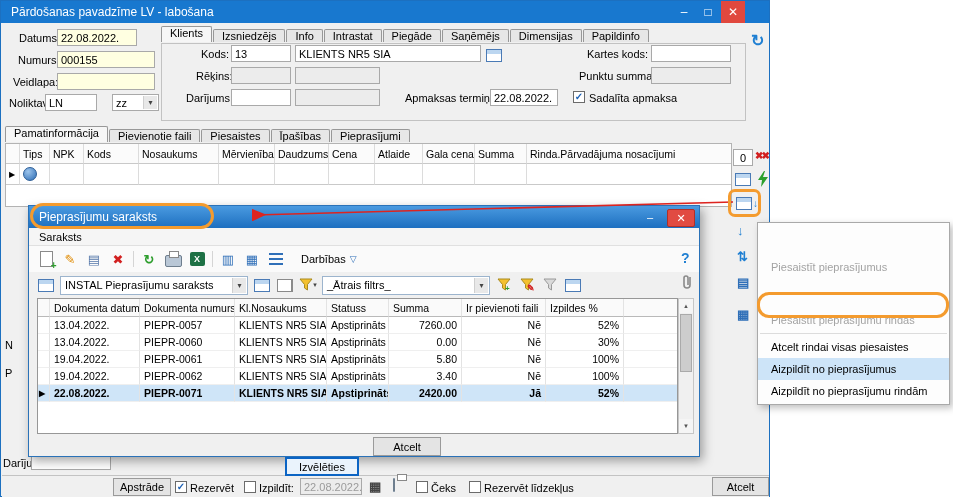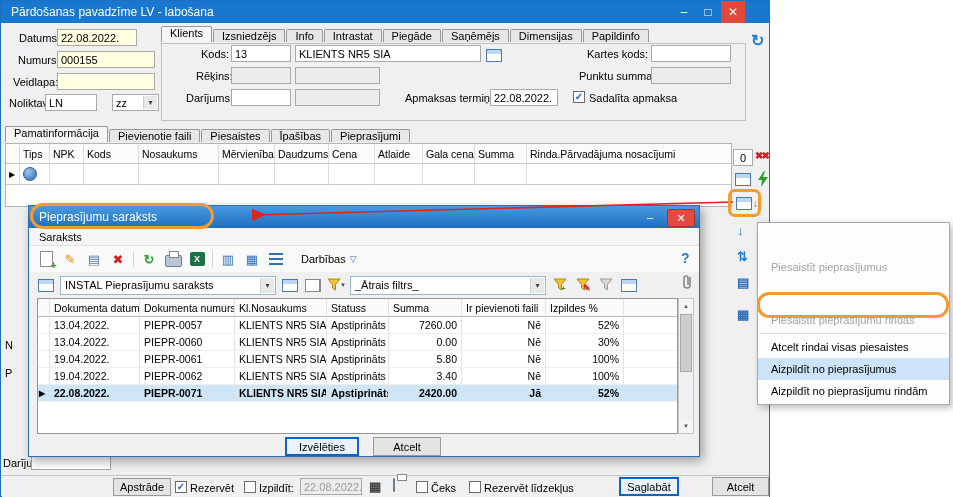--- a/index.html
+++ b/index.html
@@ -14,21 +14,21 @@
   .wbtn.close{background:#e0483e;}
   .lbl{white-space:nowrap;}
   .inp{position:absolute;background:#fff;border:1px solid #a9a9a9;height:17px;box-sizing:border-box;
        padding:0 3px;display:flex;align-items:center;white-space:nowrap;overflow:hidden;}
   .inp.yel{background:#ffffe1;}
   .inp.dis{background:#ececec;color:#9b9b9b;}
   .arrow-box{position:absolute;right:1px;top:1px;bottom:1px;width:13px;background:#e8e8e8;border-left:1px solid #cfcfcf;
        display:flex;align-items:center;justify-content:center;font-size:8px;color:#444;}
   .btn{position:absolute;background:#e4e4e4;border:1px solid #9a9a9a;box-sizing:border-box;
        display:flex;align-items:center;justify-content:center;font-size:11px;}
-  .btn.def{border:1px solid #0b64c4;box-shadow:inset 0 0 0 1px #0b64c4;background:#eaf3fc;}
+  .btn.def{border:1px solid #0b64c4;box-shadow:inset 0 0 0 1px #0b64c4;background:#eaf3fc;margin-top:20px;}
   .tabstrip{display:flex;align-items:flex-end;}
   .tab{border:1px solid #989898;border-bottom:none;background:#e7e7e7;padding:0 8px;margin-right:1px;
        border-radius:2px 2px 0 0;white-space:nowrap;}
   .tab.active{background:#f6f6f6;padding-bottom:3px;}
   .panel{border:1px solid #c2c2c2;background:#f0f0f0;box-sizing:border-box;}
   .cb{position:absolute;width:12px;height:12px;background:#fff;border:1px solid #6b6b6b;box-sizing:border-box;
       display:flex;align-items:center;justify-content:center;font-size:10px;font-weight:bold;color:#1a5fb4;line-height:1;}
   
   .gh,.gc{box-sizing:border-box;border-right:1px solid #dcdcdc;border-bottom:1px solid #c9c9c9;
       display:flex;align-items:center;padding:0 3px;overflow:hidden;white-space:nowrap;}
@@ -303,37 +303,37 @@
     <span class="abs" style="left:653px;top:68px;">
       <svg width="12" height="17" viewBox="0 0 12 17">
           <path d="M8 3v8a3 3 0 0 1-6 0V4a2 2 0 0 1 4 0v7" fill="none" stroke="#8a8a8a" stroke-width="1.6"></path>
         </svg>
     </span>
 
     <div class="abs filterbar">
       <span class="ticon">
           <span class="mini-table"></span>
         </span>
-      <span class="dcombo" style="width:216px;">
+      <span class="dcombo" style="width:188px;">
         <span>INSTAL Pieprasījumu saraksts</span>
         <span class="arrow-box">▾</span>
       </span>
       <span class="ticon">
           <span class="mini-table"></span>
         </span>
       <span class="ticon">
           <span class="book-ic"></span>
         </span>
       <span class="ticon funnel">
         <svg width="14" height="14" viewBox="0 0 14 14">
             <path d="M1 1h12L8.5 6.5V12l-3-2V6.5z" fill="#f4c12f" stroke="#a98a1f"></path>
           </svg>
         <span style="font-size:7px;color:#444;">▾</span>
       </span>
-      <span class="dcombo" style="width:196px;">
+      <span class="dcombo" style="width:168px;">
         <span>_Ātrais filtrs_</span>
         <span class="arrow-box">▾</span>
       </span>
       <span class="ticon">
         <svg width="14" height="14" viewBox="0 0 14 14">
             <path d="M1 1h12L8.5 6.5V12l-3-2V6.5z" fill="#f4c12f" stroke="#a98a1f"></path>
             <text x="8" y="13" font-size="8" fill="#2e9e2e" font-weight="bold">+</text>
           </svg>
       </span>
       <span class="ticon">

